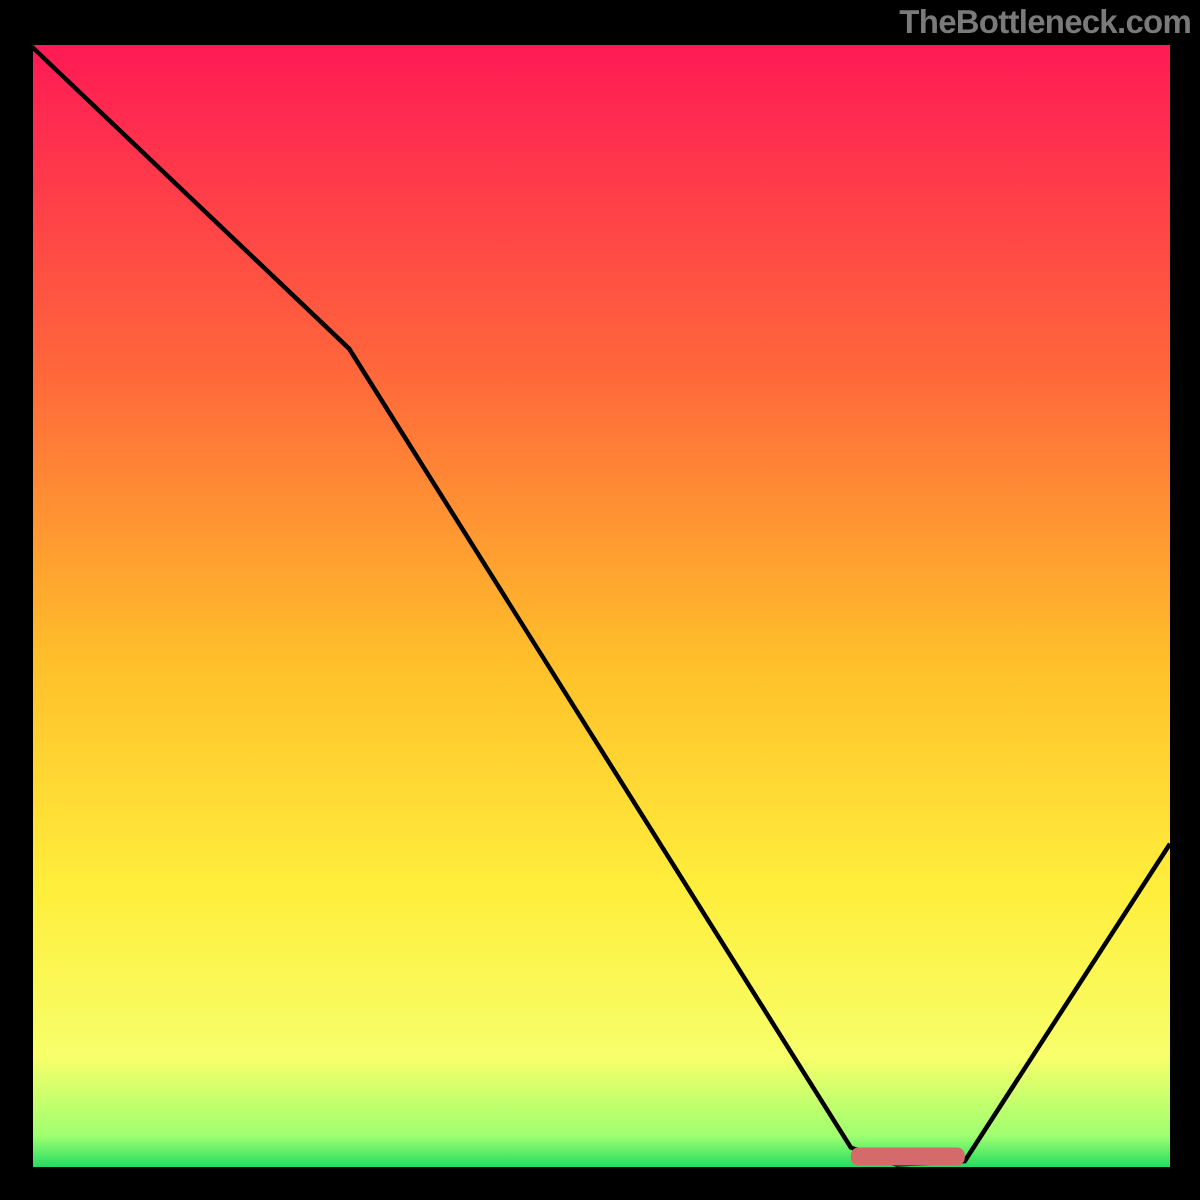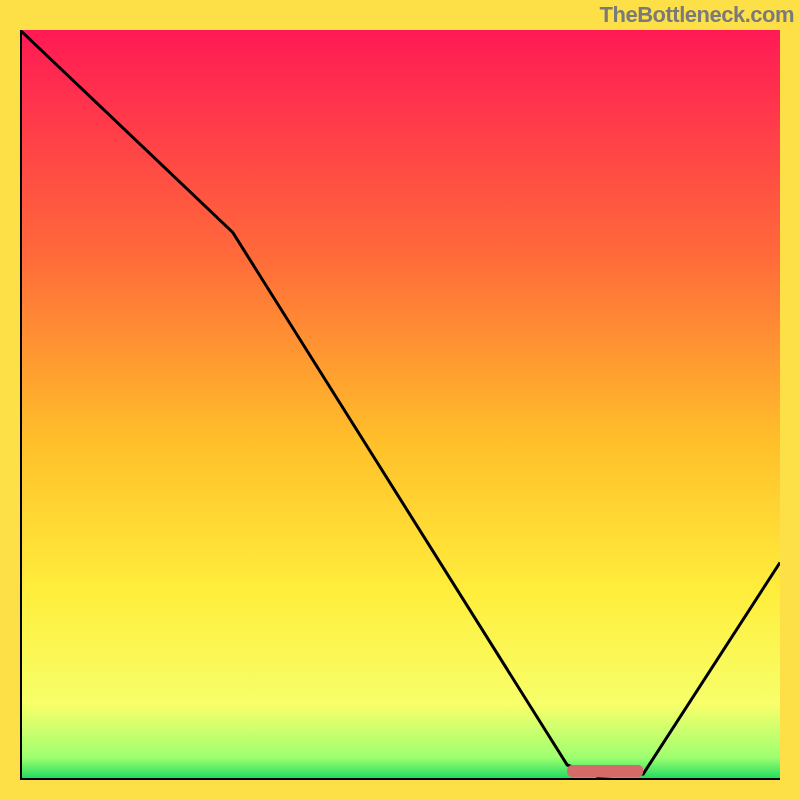--- a/index.html
+++ b/index.html
@@ -8,21 +8,21 @@
     width: 800px;
     height: 800px;
     overflow: hidden;
     font-family: Arial, Helvetica, sans-serif;
     background: #ffffff;
   }
   .container {
     position: relative;
     width: 800px;
     height: 800px;
-    background: #fde047;
+    background: #000000;
   }
   .watermark {
     position: absolute;
     top: 2px;
     right: 6px;
     font-size: 22px;
     font-weight: bold;
     color: #7a7a7a;
     letter-spacing: -0.5px;
     user-select: none;

